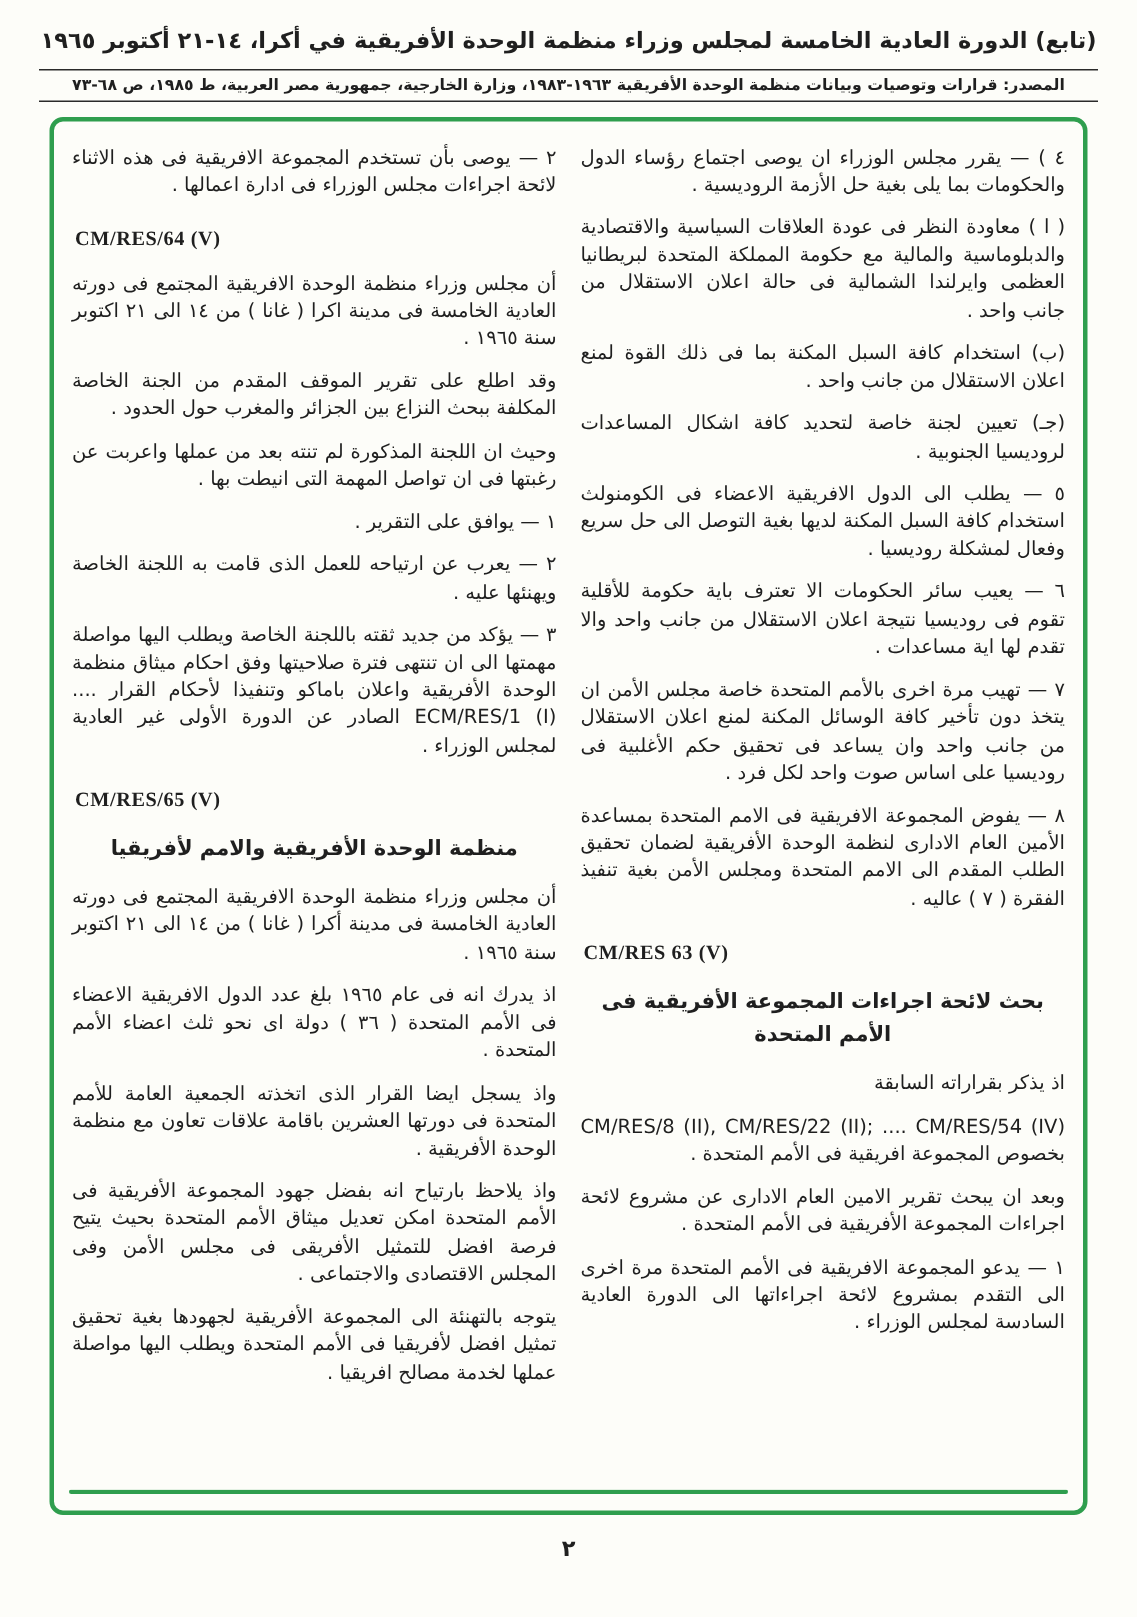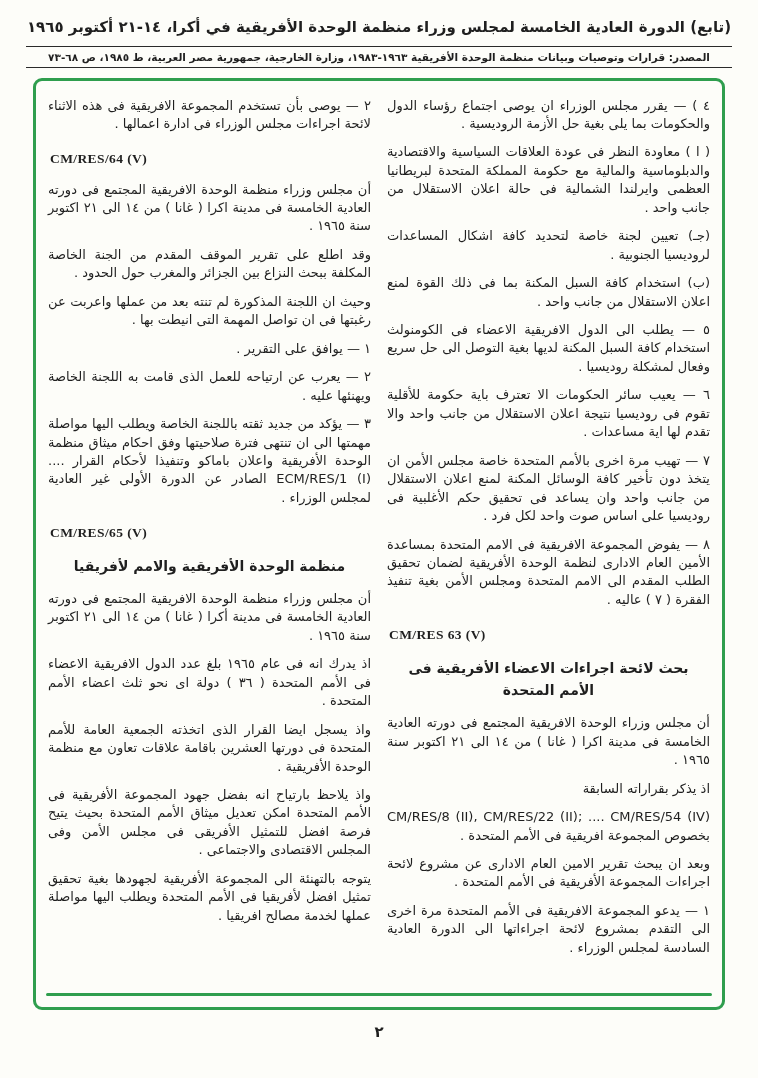--- a/index.html
+++ b/index.html
@@ -101,29 +101,28 @@
     <div class="rule"></div>
     <div class="doc-source">المصدر: قرارات وتوصيات وبيانات منظمة الوحدة الأفريقية ١٩٦٣-١٩٨٣، وزارة الخارجية، جمهورية مصر العربية، ط ١٩٨٥، ص ٦٨-٧٣</div>
     <div class="rule"></div>
   </header>
 
   <main class="frame">
     <div class="columns">
       <section class="col" id="col-right">
           <div class="blk blk-paragraph">٤ ) — يقرر مجلس الوزراء ان يوصى اجتماع رؤساء الدول والحكومات بما يلى بغية حل الأزمة الروديسية .</div>
           <div class="blk blk-paragraph">( ا ) معاودة النظر فى عودة العلاقات السياسية والاقتصادية والدبلوماسية والمالية مع حكومة المملكة المتحدة لبريطانيا العظمى وايرلندا الشمالية فى حالة اعلان الاستقلال من جانب واحد .</div>
+          <div class="blk blk-paragraph">(ب) استخدام كافة السبل المكنة بما فى ذلك القوة لمنع اعلان الاستقلال من جانب واحد .</div>
           <div class="blk blk-paragraph">(جـ) تعيين لجنة خاصة لتحديد كافة اشكال المساعدات لروديسيا الجنوبية .</div>
-          <div class="blk blk-paragraph">(ب) استخدام كافة السبل المكنة بما فى ذلك القوة لمنع اعلان الاستقلال من جانب واحد .</div>
           <div class="blk blk-paragraph">٥ — يطلب الى الدول الافريقية الاعضاء فى الكومنولث استخدام كافة السبل المكنة لديها بغية التوصل الى حل سريع وفعال لمشكلة روديسيا .</div>
           <div class="blk blk-paragraph">٦ — يعيب سائر الحكومات الا تعترف باية حكومة للأقلية تقوم فى روديسيا نتيجة اعلان الاستقلال من جانب واحد والا تقدم لها اية مساعدات .</div>
           <div class="blk blk-paragraph">٧ — تهيب مرة اخرى بالأمم المتحدة خاصة مجلس الأمن ان يتخذ دون تأخير كافة الوسائل المكنة لمنع اعلان الاستقلال من جانب واحد وان يساعد فى تحقيق حكم الأغلبية فى روديسيا على اساس صوت واحد لكل فرد .</div>
           <div class="blk blk-paragraph">٨ — يفوض المجموعة الافريقية فى الامم المتحدة بمساعدة الأمين العام الادارى لنظمة الوحدة الأفريقية لضمان تحقيق الطلب المقدم الى الامم المتحدة ومجلس الأمن بغية تنفيذ الفقرة ( ٧ ) عاليه .</div>
           <div class="blk blk-ref">CM/RES 63 (V)</div>
-          <div class="blk blk-heading">بحث لائحة اجراءات الاعضاء الأفريقية فى الأمم المتحدة</div>
-          <div class="blk blk-paragraph">أن مجلس وزراء الوحدة الافريقية المجتمع فى دورته العادية الخامسة فى مدينة اكرا ( غانا ) من ١٤ الى ٢١ اكتوبر سنة ١٩٦٥ .</div>
+          <div class="blk blk-heading">بحث لائحة اجراءات المجموعة الأفريقية فى الأمم المتحدة</div>
           <div class="blk blk-paragraph">اذ يذكر بقراراته السابقة</div>
           <div class="blk blk-paragraph">CM/RES/8 (II), CM/RES/22 (II); .... CM/RES/54 (IV) بخصوص المجموعة افريقية فى الأمم المتحدة .</div>
           <div class="blk blk-paragraph">وبعد ان يبحث تقرير الامين العام الادارى عن مشروع لائحة اجراءات المجموعة الأفريقية فى الأمم المتحدة .</div>
           <div class="blk blk-paragraph">١ — يدعو المجموعة الافريقية فى الأمم المتحدة مرة اخرى الى التقدم بمشروع لائحة اجراءاتها الى الدورة العادية السادسة لمجلس الوزراء .</div>
         </section>
       <section class="col" id="col-left">
           <div class="blk blk-paragraph">٢ — يوصى بأن تستخدم المجموعة الافريقية فى هذه الاثناء لائحة اجراءات مجلس الوزراء فى ادارة اعمالها .</div>
           <div class="blk blk-ref">CM/RES/64 (V)</div>
           <div class="blk blk-paragraph">أن مجلس وزراء منظمة الوحدة الافريقية المجتمع فى دورته العادية الخامسة فى مدينة اكرا ( غانا ) من ١٤ الى ٢١ اكتوبر سنة ١٩٦٥ .</div>
           <div class="blk blk-paragraph">وقد اطلع على تقرير الموقف المقدم من الجنة الخاصة المكلفة ببحث النزاع بين الجزائر والمغرب حول الحدود .</div>

